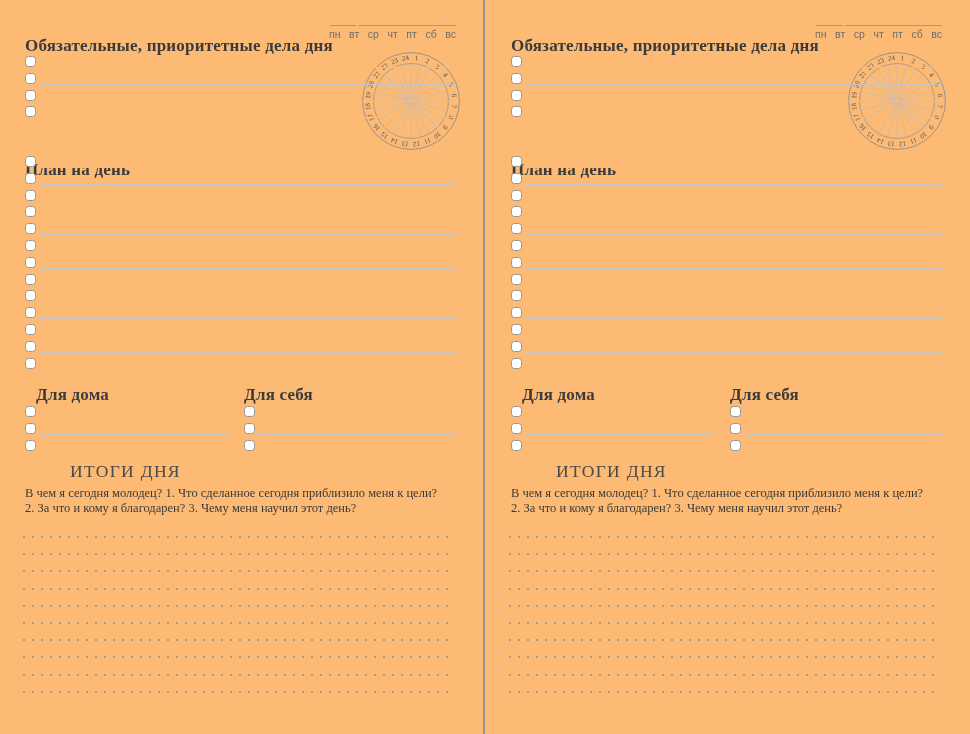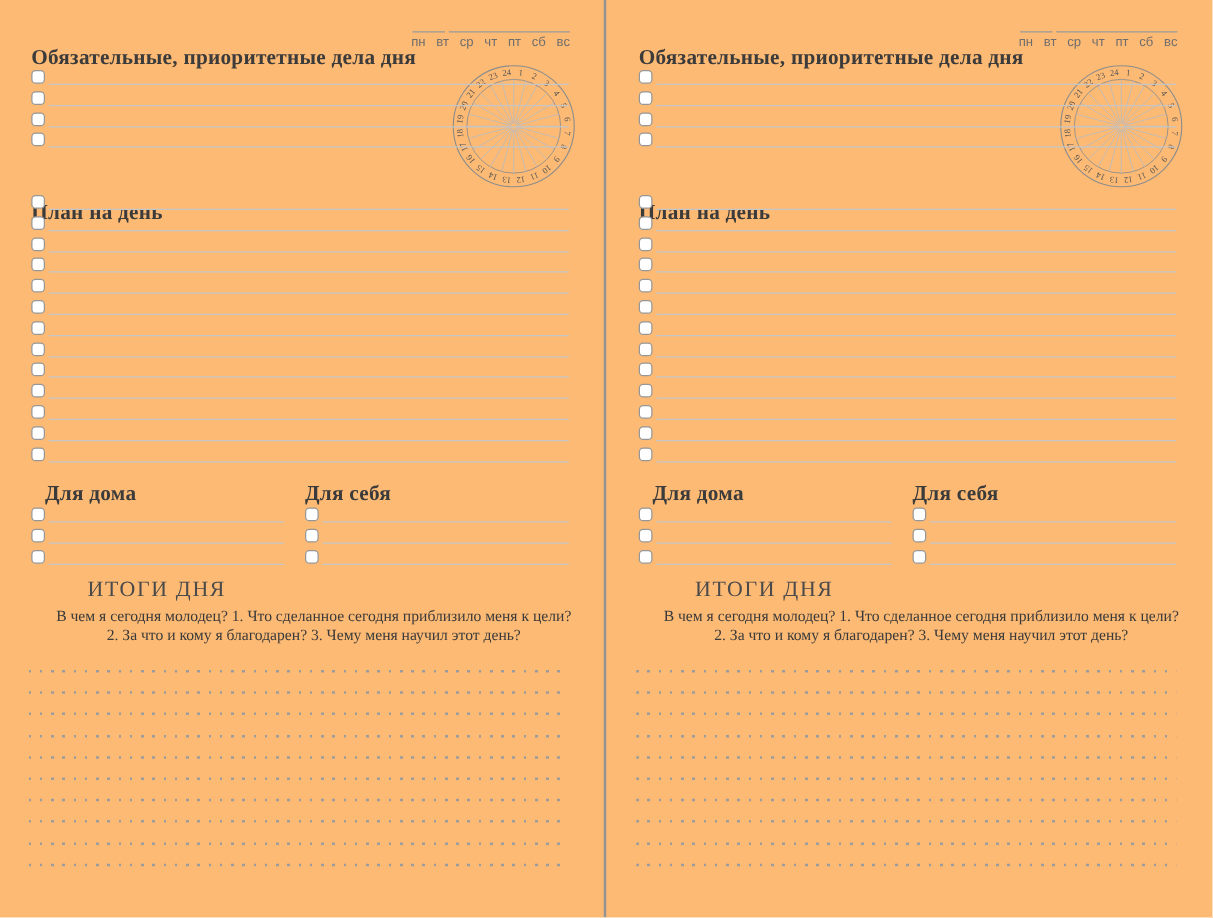--- a/index.html
+++ b/index.html
@@ -48,21 +48,21 @@
     border:1px solid #979797;border-radius:3.5px;background:#fff;
   }
   .cline{flex:1;height:11px;border-bottom:1px solid #c6c6c6;margin-left:3px;}
 
   .results-title{
     position:absolute;left:25px;top:461px;
     font-size:17.5px;color:#4a4a4a;letter-spacing:1.3px;margin-left:45px;
   }
   .results-q{
     position:absolute;left:25px;top:486px;width:452px;
-    font-size:12.5px;line-height:15px;color:#3a3a3a;text-align:center;
+    font-size:12.5px;line-height:15px;color:#3a3a3a;
   }
   .dotted{position:absolute;left:23px;top:536px;width:432px;}
   .dotrow{
     height:2px;margin-bottom:15.2px;
     background-image:repeating-linear-gradient(90deg,#9c9c9c 0,#9c9c9c 2px,transparent 2px,transparent 9px);
   }
 </style>
 </head>
 <body>
 

